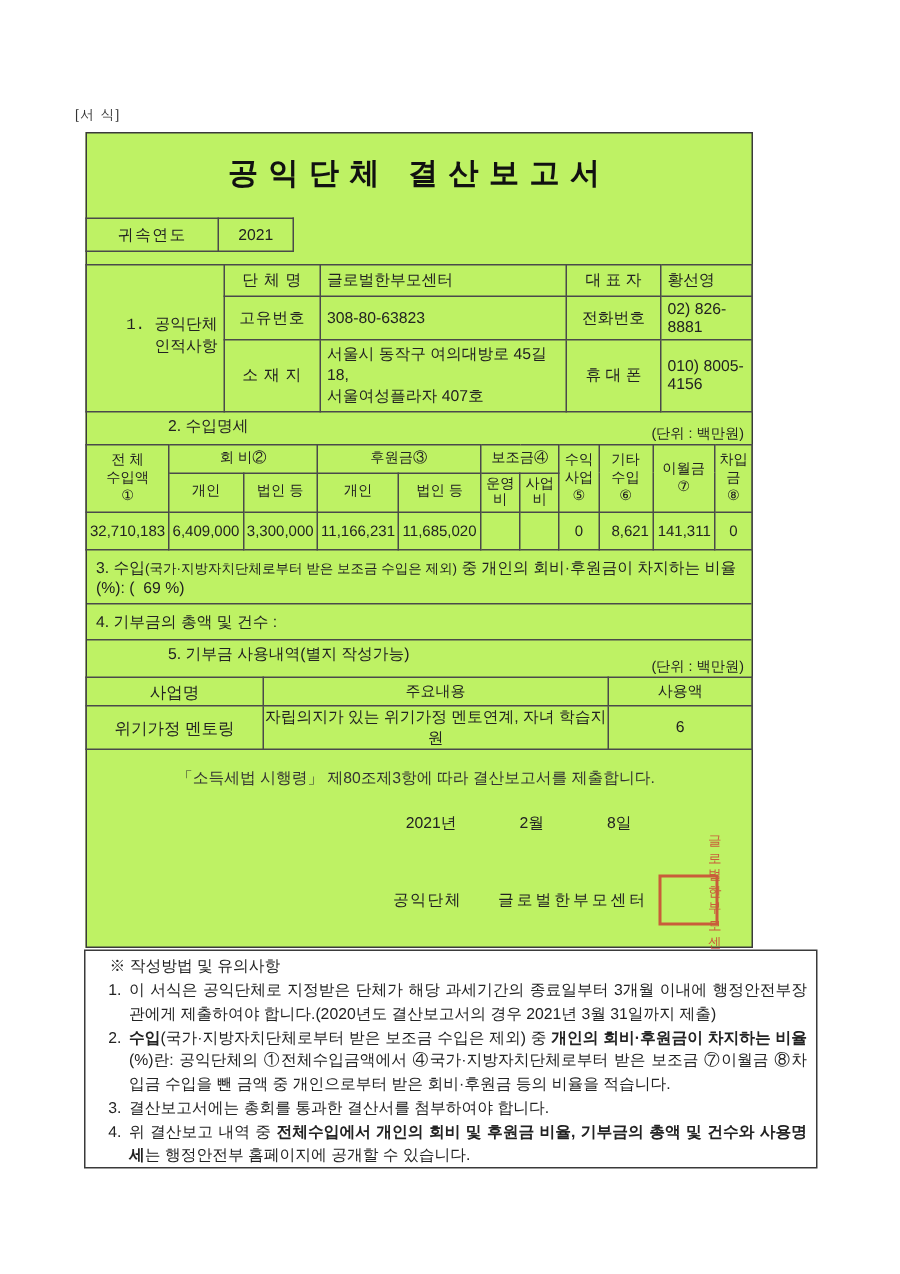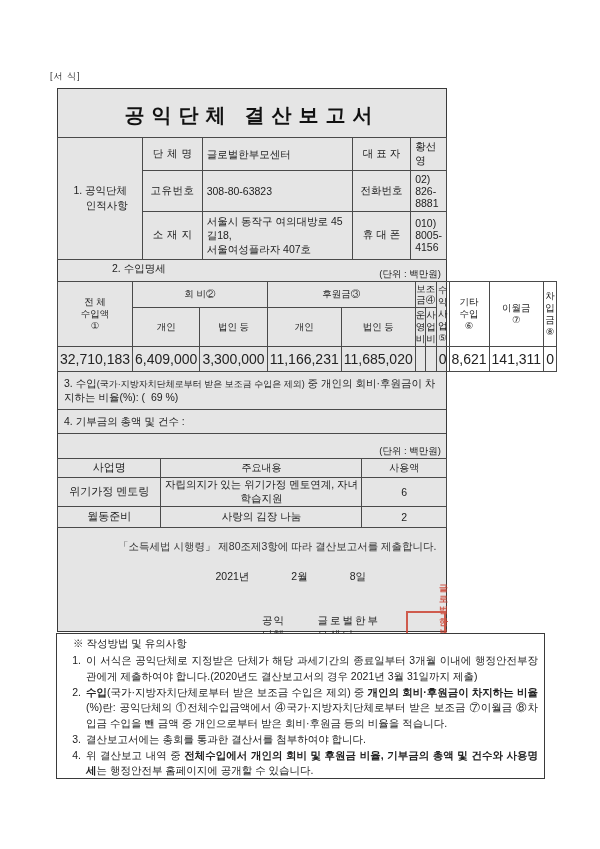--- a/index.html
+++ b/index.html
@@ -5,78 +5,78 @@
   * { margin:0; padding:0; box-sizing:border-box; }
   html,body { background:#fff; }
   body {
     width:600px; height:849px; position:relative;
     font-family:"Liberation Sans", sans-serif;
     color:#222;
   }
   .form-tag { position:absolute; left:50px; top:70px; font-size:9px; color:#333; letter-spacing:1px; }
 
   .main-box {
-    position:absolute; left:57px; top:88px; width:390px; height:544px;
-    border:1.5px solid #3a3a3a; background:#e5e5e5;
+    position:absolute; left:57px; top:88px; width:445px; height:544px;
+    border:1.5px solid #3a3a3a; background:#bef264;
   }
   .doc-title {
     margin-top:13px; text-align:center;
     font-family:"Liberation Serif", serif; font-weight:bold;
     font-size:20px; letter-spacing:7px; color:#111;
   }
   table { border-collapse:collapse; }
   td, th { border:1px solid #4a4a4a; font-weight:normal; }
 
   .year-table { margin-top:16px; margin-left:-1px; }
   .year-table td { height:22px; font-size:10.5px; }
   .year-label { width:88px; text-align:center; letter-spacing:1px; }
   .year-value { width:50px; text-align:center; font-size:11px; }
 
   .org-table { margin-top:8px; width:calc(100% + 2px); margin-left:-1px; }
   .org-table td { font-size:10.5px; padding:2px 4px; }
-  .org-head { width:92px; text-align:center; padding-left:8px; font-size:10.5px; line-height:1.5; }
+  .org-head { width:92px; text-align:right; padding-left:8px; font-size:10.5px; line-height:1.5;font-family:Liberation Mono, monospace; }
   .org-head .l2 { padding-left:13px; }
   .org-label { width:64px; text-align:center; letter-spacing:0.5px; }
   .org-value { width:164px; text-align:left; padding-left:5px; white-space:pre-line; line-height:1.35; }
   .org-label2 { width:63px; text-align:center; }
   .org-value2 { text-align:left; padding-left:5px; }
   .r12 td { height:21px; }
   .r3 td { height:36px; }
 
   .sec-strip { position:relative; height:21px; font-size:10.5px; }
   .sec-strip .head { position:absolute; left:6px; top:2px;margin-left:48px; }
   .sec-strip .unit { position:absolute; right:5px; bottom:0px; font-size:9.5px; }
   .sec5-strip { height:24px; }
 
   .income-table { width:calc(100% + 2px); margin-left:-1px; }
   .income-table th { font-size:9.5px; text-align:center; white-space:pre-line; line-height:1.25; padding:1px 0; }
   .income-table .grp { height:19px; }
   .income-table .sub th { height:19px; }
-  .income-table td { height:25px; font-size:14px; padding:0 2px; }
+  .income-table td { height:25px; font-size:10px; padding:0 2px; }
   .ar { text-align:right; }
   .ac { text-align:center; }
 
   .rule-row { border-bottom:1px solid #4a4a4a; font-size:10.5px; padding:5px 4px 4px 6px; }
   .small-paren { font-size:9px; }
 
   .usage-table { width:calc(100% + 2px); margin-left:-1px;border-radius:26px; }
   .usage-table th { height:19px; font-size:10px; text-align:center; }
   .usage-table td { height:21px; font-size:10.5px; text-align:center; }
   .usage-table .biz { width:129px; font-size:11px; }
   .usage-table .desc { width:253px; }
   .usage-table .amt { width:105px; }
 
   .declaration { margin-top:12px; padding-left:60px; font-size:10.5px; color:#333; }
   .date-line { margin-top:16px; display:flex; justify-content:flex-end; gap:42px; padding-right:80px; font-size:10.5px; }
   .sig-line { margin-top:26px; margin-left:204px; display:flex; align-items:center; font-size:10.5px; height:36px; }
   .sig-org-label { letter-spacing:1px; }
   .sig-name { margin-left:24px; letter-spacing:2px; }
   .stamp {
-    margin-left:20px; width:34px; height:34px; border:2px solid #cc4433;
-    color:#cc4433; font-size:9px; font-weight:bold; line-height:1.25;
+    margin-left:7px; width:34px; height:34px; border:2px solid #cc4433;
+    color:#cc4433; font-size:9px; font-weight:normal; line-height:1.25;
     display:flex; flex-direction:column; align-items:center; justify-content:center;
     letter-spacing:1px; opacity:0.85;padding-left:36px;
   }
   .recipient {
     margin-top:16px; padding-left:18px;
     font-family:"Liberation Serif", serif; font-weight:bold;
     font-size:21px; letter-spacing:4px; color:#111;
   }
 
   .notes-box {
@@ -90,20 +90,28 @@
 </style>
 </head>
 <body>
 
 <div class="form-tag">[서 식]</div>
 
 <div class="main-box">
 
   <div class="doc-title">공익단체  결산보고서</div>
 
+  <table class="year-table">
+    <tbody>
+        <tr>
+      <td class="year-label">귀속연도</td>
+      <td class="year-value">2021</td>
+    </tr>
+  </tbody>
+    </table>
 
   <table class="org-table">
     <tbody>
         <tr class="r12">
       <td class="org-head" rowspan="3">
         <div>1. 공익단체</div>
         <div class="l2">인적사항</div>
       </td>
       <td class="org-label">단 체 명</td>
       <td class="org-value">글로벌한부모센터</td>
@@ -188,39 +196,35 @@
   </tbody>
     </table>
 
   <div class="rule-row">
     <span>3. 수입</span><span class="small-paren">(국가·지방자치단체로부터 받은 보조금 수입은 제외)</span><span> 중 개인의 회비·후원금이 차지하는 비율(%): (</span>&nbsp;&nbsp;<span>69 %</span><span>)</span>
   </div>
 
   <div class="rule-row">4. 기부금의 총액 및 건수 :</div>
 
   <div class="sec-strip sec5-strip">
+    <span class="head">5. 기부금 사용내역(별지 작성가능)</span>
     <span class="unit">(단위 : 백만원)</span>
   </div>
 
   <table class="usage-table">
     <tbody>
         <tr>
       <th class="biz">사업명</th>
       <th class="desc">주요내용</th>
       <th class="amt">사용액</th>
     </tr>
     <tr>
       <td class="biz">위기가정 멘토링</td>
       <td class="desc">자립의지가 있는 위기가정 멘토연계, 자녀 학습지원</td>
       <td class="amt">6</td>
-    </tr>
-    <tr>
-      <td class="biz">월동준비</td>
-      <td class="desc">사랑의 김장 나눔</td>
-      <td class="amt">2</td>
     </tr>
   </tbody>
     </table>
 
   <div class="declaration">「소득세법 시행령」  제80조제3항에 따라 결산보고서를 제출합니다.</div>
 
   <div class="date-line">
     <span>2021년</span>
     <span>2월</span>
     <span>8일</span>

